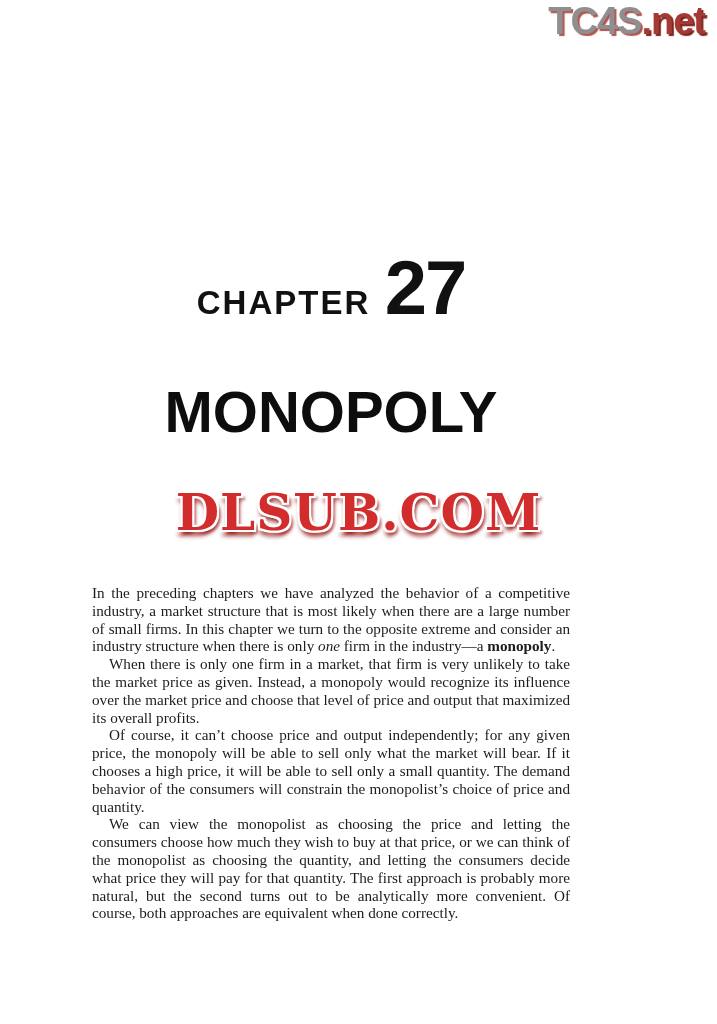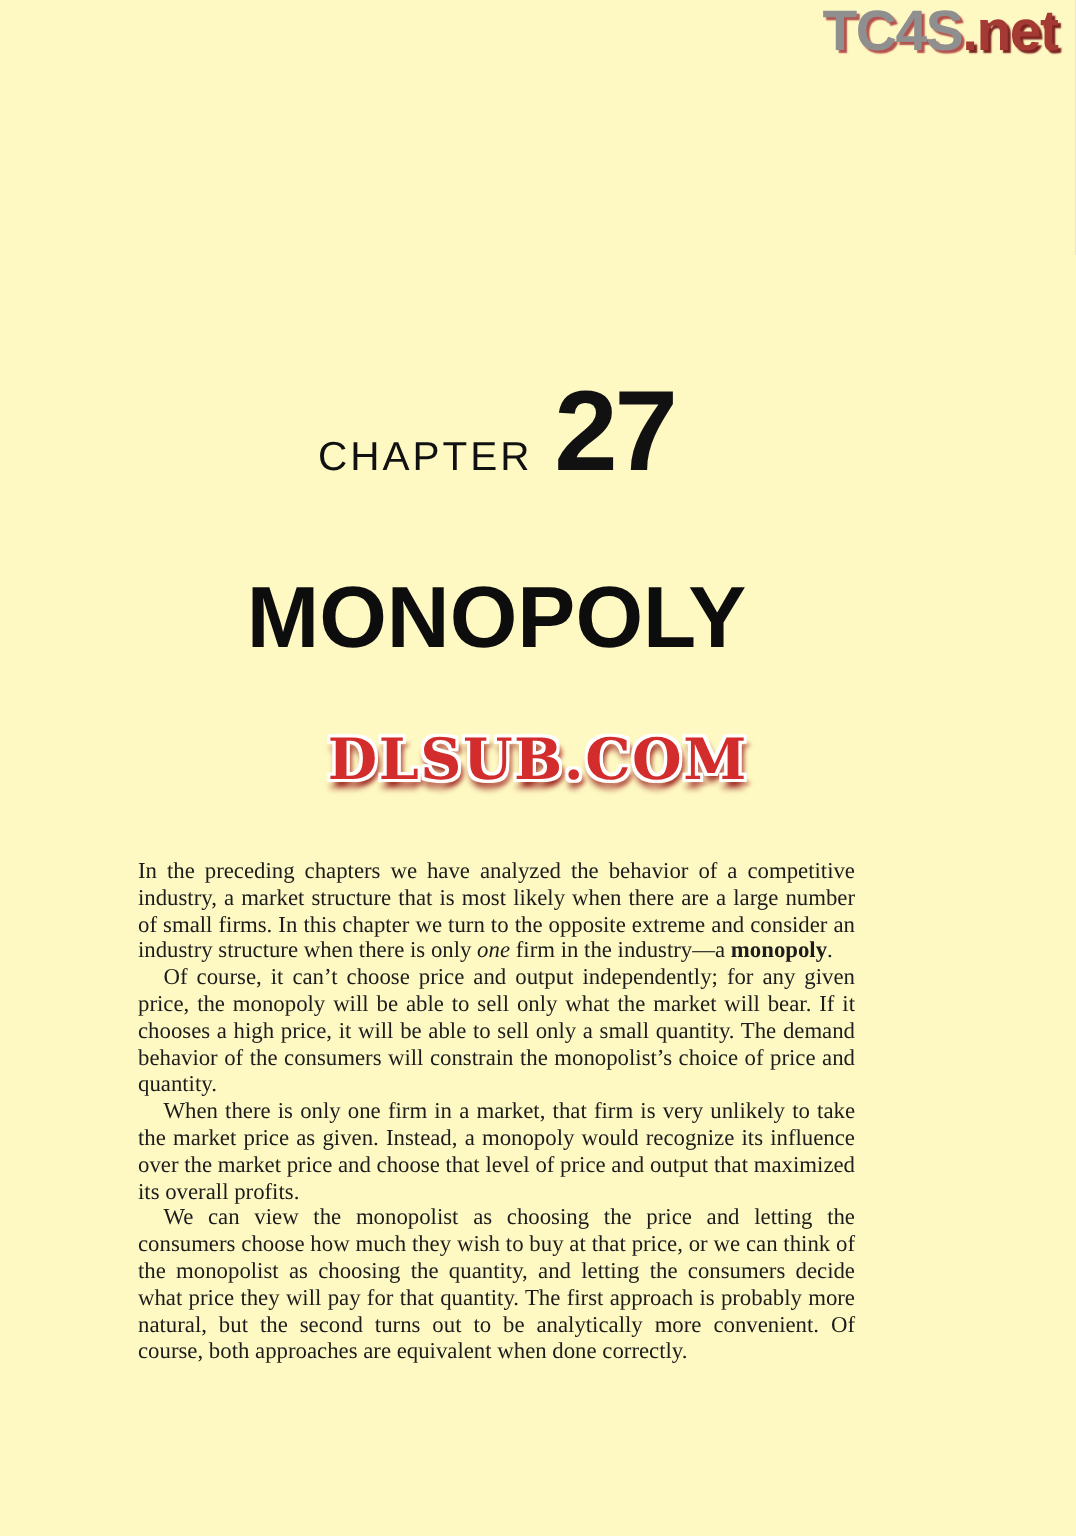--- a/index.html
+++ b/index.html
@@ -5,21 +5,21 @@
   html, body {
     margin: 0;
     padding: 0;
     background: #d8d8d8;
   }
   .page {
     position: relative;
     width: 717px;
     height: 1024px;
     margin: 0 auto;
-    background: #fef9c3;
+    background: #ffffff;
     overflow: hidden;
     font-family: "Liberation Serif", serif;
   }
 
   
   .wm-top {
     position: absolute;
     top: 0px;
     right: 12px;
     font-family: "Liberation Sans", sans-serif;
@@ -43,22 +43,22 @@
     left: 92px;
     width: 478px;
     top: 244px;
     text-align: center;
     font-family: "Liberation Sans", sans-serif;
     color: #111;
   }
   .chapter-word {
     display: inline-block;
     vertical-align: baseline;
-    font-weight: normal;
-    font-size: 27px;
+    font-weight: bold;
+    font-size: 33px;
     letter-spacing: 2px;
   }
   .chapter-num {
     display: inline-block;
     vertical-align: baseline;
     font-weight: bold;
     font-size: 76px;
     letter-spacing: -2px;
     margin-left: 10px;
   }
@@ -80,41 +80,41 @@
 
   
   .wm-mid {
     position: absolute;
     left: 0;
     width: 717px;
     top: 483px;
     text-align: center;
     font-family: "DejaVu Serif", serif;
     font-weight: bold;
-    font-size: 38px;
+    font-size: 50px;
     letter-spacing: 1px;
     color: #d22c2c;
     text-shadow:
       -2px -2px 0 #ffffff,
        2px -2px 0 #ffffff,
       -2px  2px 0 #ffffff,
        2px  2px 0 #ffffff,
       -2px  0   0 #ffffff,
        2px  0   0 #ffffff,
        0   -2px 0 #ffffff,
        0    2px 0 #ffffff,
        0    6px 4px rgba(140, 10, 10, 0.75),
        4px  4px 3px rgba(160, 20, 20, 0.6);
   }
 
   
   .body-text {
     position: absolute;
     left: 92px;
-    top: 572px;
+    top: 584px;
     width: 478px;
     font-family: "Liberation Serif", serif;
     font-size: 15.2px;
     line-height: 17.8px;
     text-align: justify;
     color: #1c1c1c;
   }
   .body-text p {
     margin: 0;
     padding: 0;
@@ -157,19 +157,19 @@
     <span class="chapter-word">CHAPTER</span>
     <span class="chapter-num">27</span>
   </div>
 
   <h1 class="page-title">MONOPOLY</h1>
 
   <div class="wm-mid">DLSUB.COM</div>
 
   <div class="body-text">
     <p><span>In the preceding chapters we have analyzed the behavior of a competitive industry, a market structure that is most likely when there are a large number of small firms. In this chapter we turn to the opposite extreme and consider an industry structure when there is only </span><em>one</em><span> firm in the industry—a </span><strong>monopoly</strong><span>.</span></p>
+    <p class="indent">When there is only one firm in a market, that firm is very unlikely to take the market price as given. Instead, a monopoly would recognize its influence over the market price and choose that level of price and output that maximized its overall profits.</p>
     <p class="indent">Of course, it can’t choose price and output independently; for any given price, the monopoly will be able to sell only what the market will bear. If it chooses a high price, it will be able to sell only a small quantity. The demand behavior of the consumers will constrain the monopolist’s choice of price and quantity.</p>
-    <p class="indent">When there is only one firm in a market, that firm is very unlikely to take the market price as given. Instead, a monopoly would recognize its influence over the market price and choose that level of price and output that maximized its overall profits.</p>
     <p class="indent">We can view the monopolist as choosing the price and letting the consumers choose how much they wish to buy at that price, or we can think of the monopolist as choosing the quantity, and letting the consumers decide what price they will pay for that quantity. The first approach is probably more natural, but the second turns out to be analytically more convenient. Of course, both approaches are equivalent when done correctly.</p>
   </div>
 
 
 </div>
 
 </body></html>

